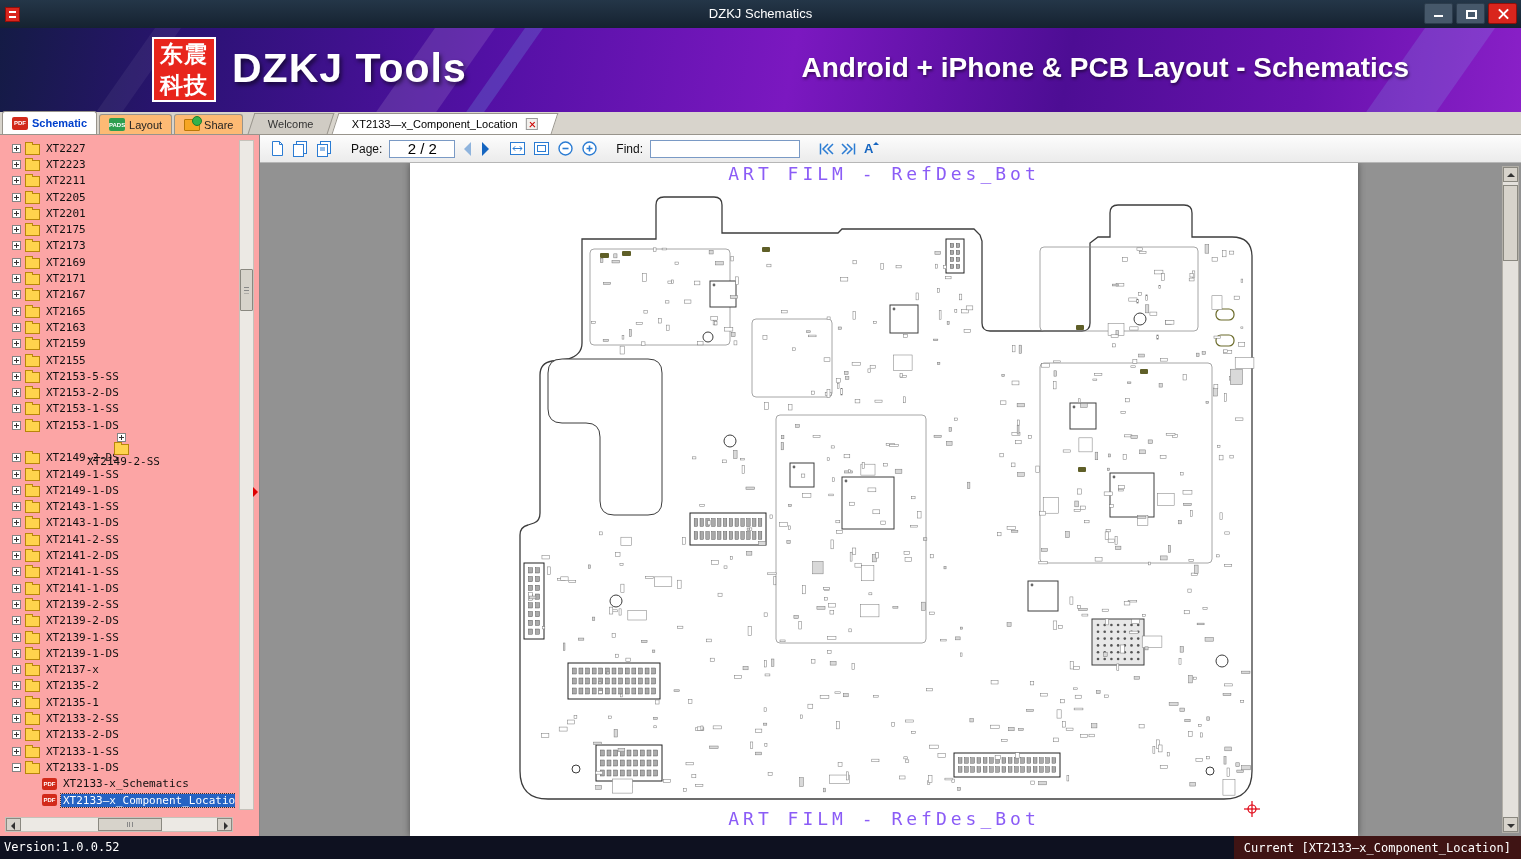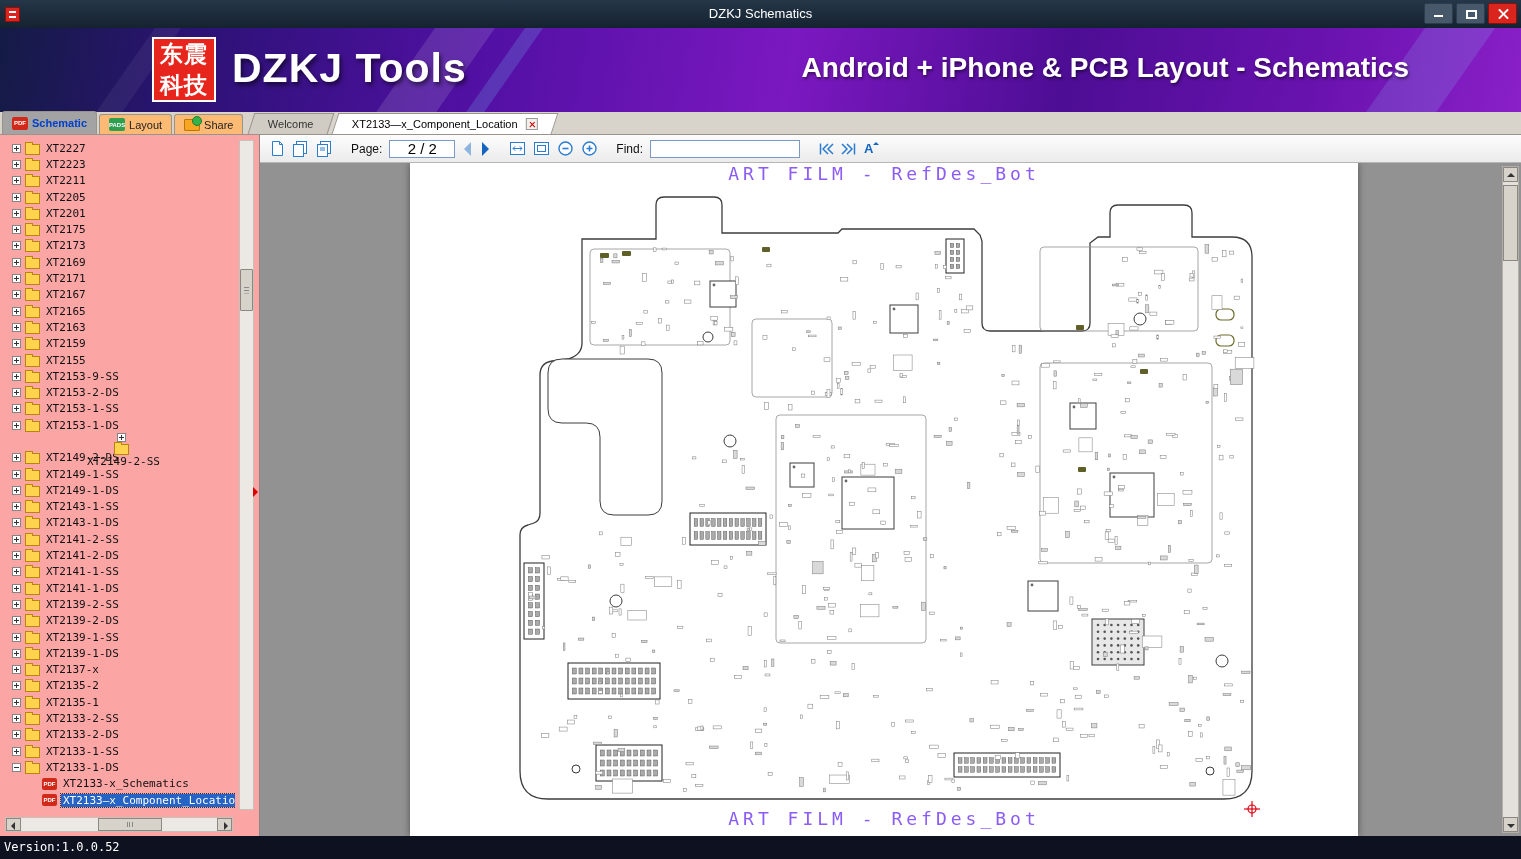--- a/index.html
+++ b/index.html
@@ -30,21 +30,21 @@
 .s2{left:490px;top:-10px;width:18px;height:120px;background:rgba(120,220,255,.18)}
 .s3{left:1390px;top:-10px;width:70px;height:120px;background:rgba(140,230,255,.15)}
 .s4{left:120px;top:-10px;width:26px;height:120px;background:rgba(255,255,255,.06)}
 .logo{position:absolute;left:152px;top:9px;width:64px;height:65px;background:#e8251c;border:2px solid #fff;color:#fff;font-weight:bold;font-size:23px;line-height:31px;text-align:center;letter-spacing:1px}
 .app-name{position:absolute;left:232px;top:17px;font-size:41px;font-weight:800;color:#fff;letter-spacing:1px;text-shadow:2px 3px 4px rgba(0,0,0,.55)}
 .tagline{position:absolute;right:112px;top:24px;font-size:28px;font-weight:600;color:#fff;text-shadow:1px 2px 3px rgba(0,0,0,.5)}
 
 
 .tabbar{position:absolute;top:112px;left:0;right:0;height:23px;background:#d8d4cc;border-bottom:1px solid #98948c;display:flex;align-items:flex-end}
 .mode-tab{height:20px;display:flex;align-items:center;gap:4px;padding:0 9px;font-size:11px;color:#222;background:#fdba74;border:1px solid #98948c;border-bottom:none;border-radius:3px 3px 0 0;margin-left:2px}
-.mode-tab.active{background:#a3a3a3;color:#0040cc;height:23px;font-weight:bold}
+.mode-tab.active{background:#ffffff;color:#0040cc;height:23px;font-weight:bold}
 .badge{display:inline-flex;align-items:center;justify-content:center;width:16px;height:13px;font-size:6px;font-weight:bold;color:#fff;border-radius:2px}
 .badge.pdf{background:#d22a1a}
 .badge.pads{background:#2e9e4f}
 .share-ic{position:relative;width:16px;height:12px;background:#f6a623;border:1px solid #b97708;border-radius:1px}
 .share-ic::before{content:"";position:absolute;right:-3px;top:-4px;width:8px;height:8px;border-radius:50%;background:#35b24a;border:1px solid #1d7c30}
 .doc-tabs{display:flex;margin-left:8px;height:21px}
 .doc-tab{position:relative;height:21px;display:flex;align-items:center;padding:0 16px;font-size:11px;background:#d0ccc4;border:1px solid #98948c;border-bottom:none;transform:skewX(-18deg);margin-right:4px;color:#333}
 .doc-tab>*{transform:skewX(18deg)}
 .doc-tab.active{background:#fff;color:#000}
 .tab-close{width:12px;height:12px;margin-left:8px;background:#f2f0ec;border:1px solid #999;position:relative}
@@ -242,21 +242,21 @@
             <span class="tree-label">XT2159</span>
           </div>
           <div class="tree-row" style="padding-left: 10px;">
             <span class="toggle plus"></span>
             <span class="folder-ic"></span>
             <span class="tree-label">XT2155</span>
           </div>
           <div class="tree-row" style="padding-left: 10px;">
             <span class="toggle plus"></span>
             <span class="folder-ic"></span>
-            <span class="tree-label">XT2153-9-SS</span>
+            <span class="tree-label">XT2153-5-SS</span>
           </div>
           <div class="tree-row" style="padding-left: 10px;">
             <span class="toggle plus"></span>
             <span class="folder-ic"></span>
             <span class="tree-label">XT2153-2-DS</span>
           </div>
           <div class="tree-row" style="padding-left: 10px;">
             <span class="toggle plus"></span>
             <span class="folder-ic"></span>
             <span class="tree-label">XT2153-1-SS</span>
@@ -1228,15 +1228,16 @@
           <div class="v-btn down">
               <div class="tri d"></div>
             </div>
         </div>
       </div>
     </div>
   </div>
 
   <div class="statusbar">
     <span class="status-version">Version:1.0.0.52</span>
+    <span class="status-current">Current [XT2133—x_Component_Location]</span>
   </div>
 
 </div>
 
 </body></html>

